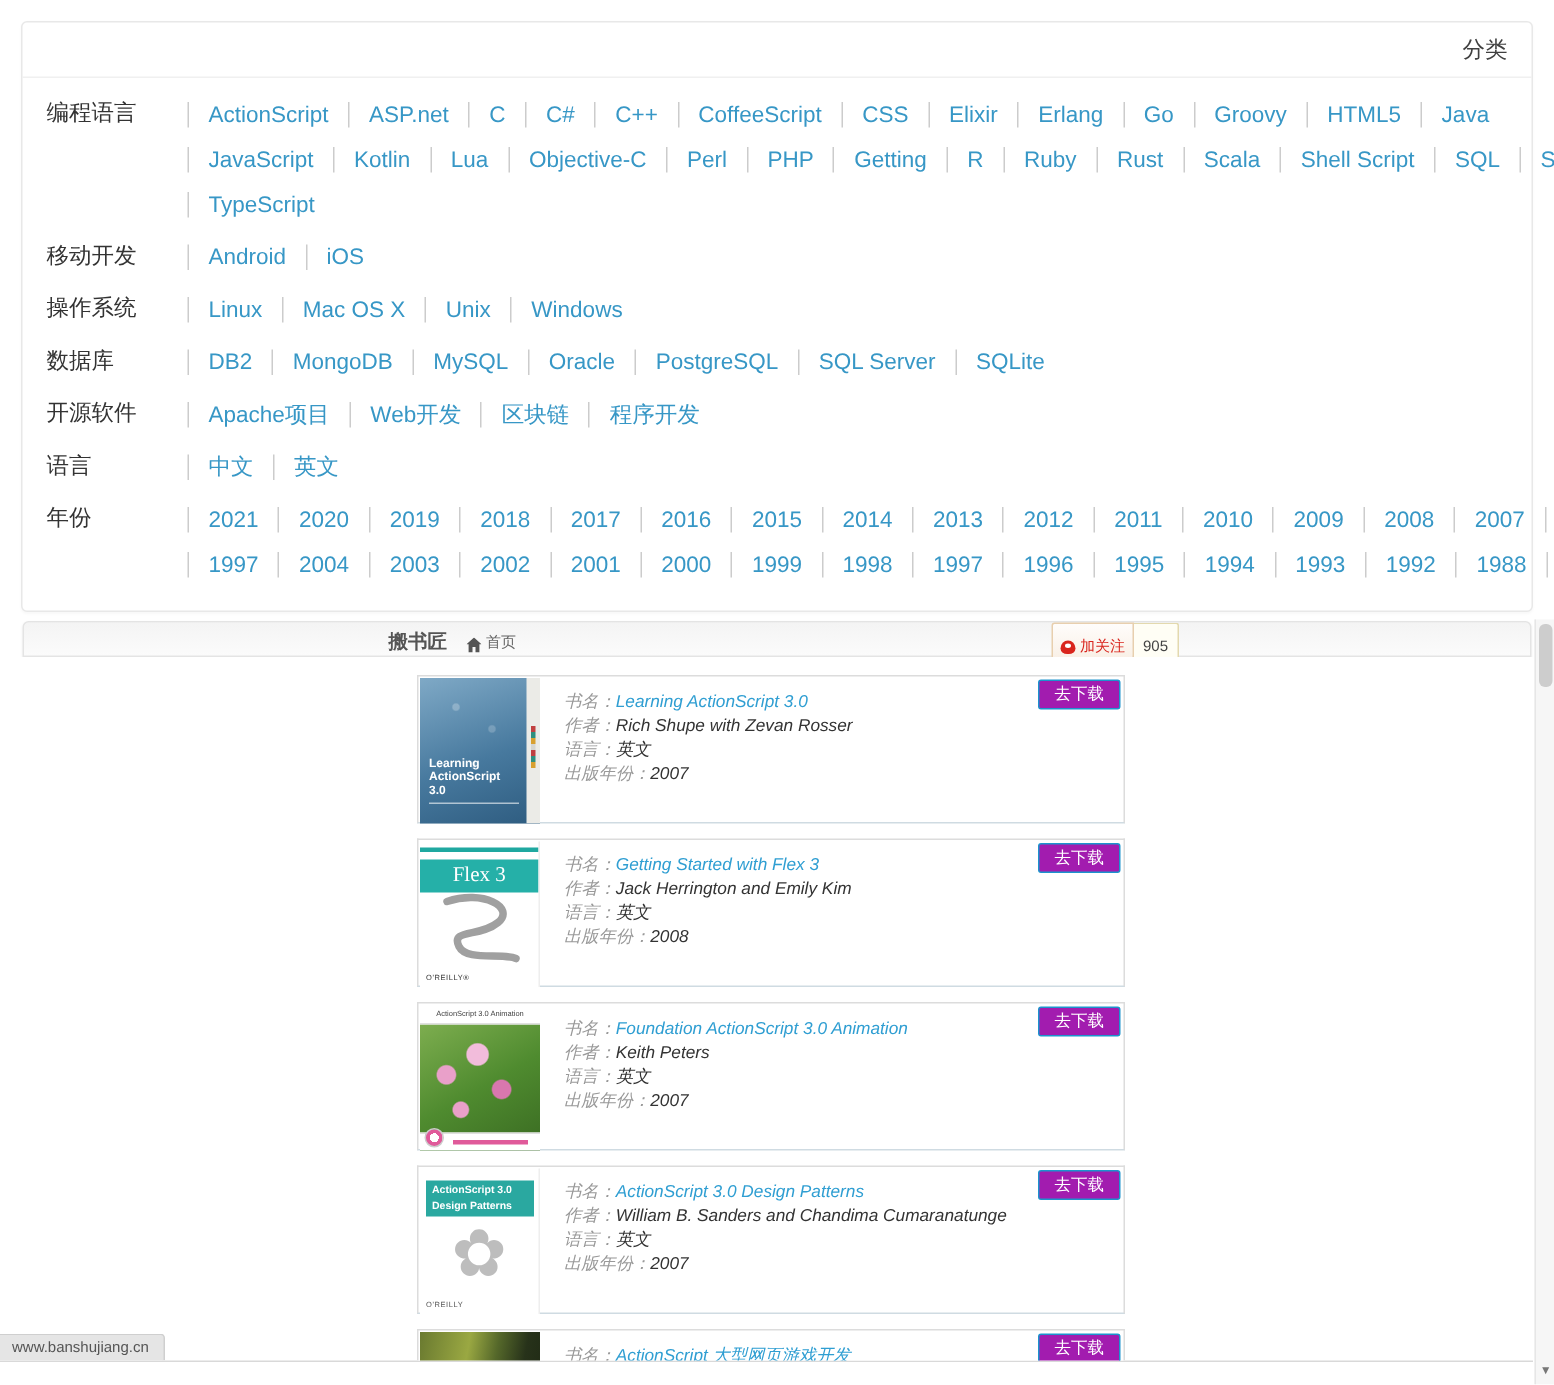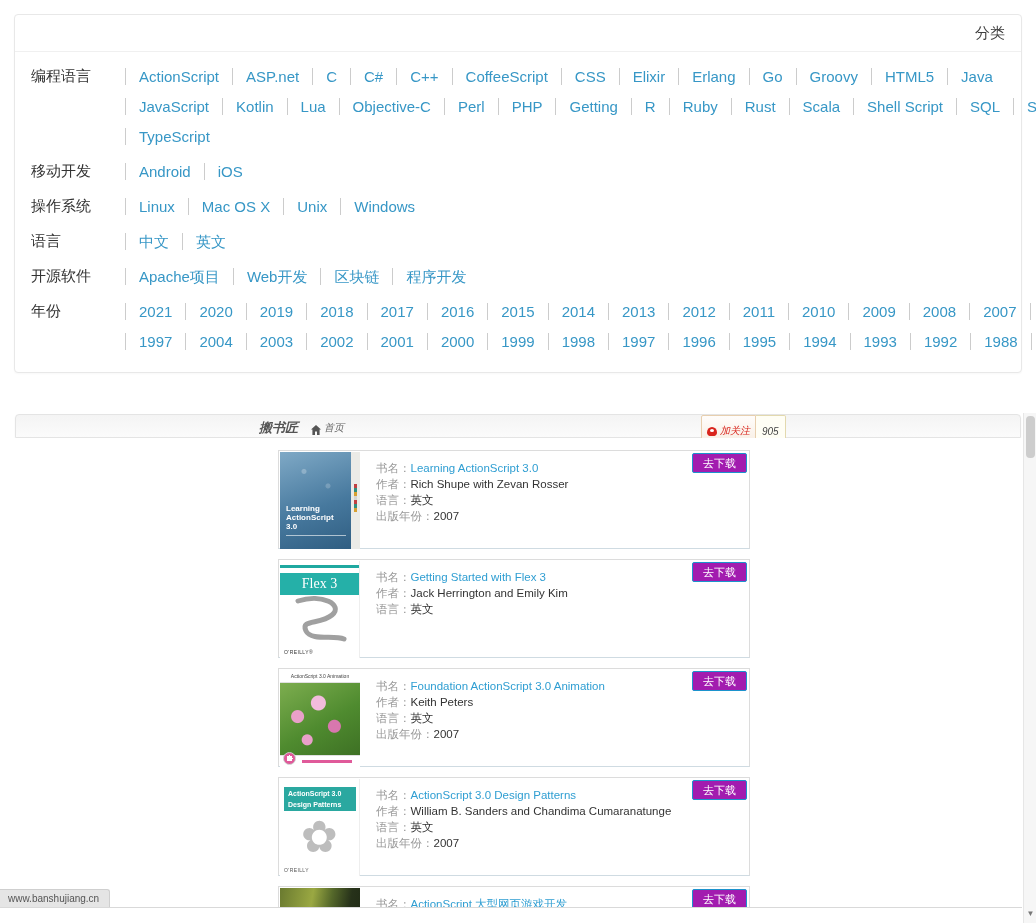--- a/index.html
+++ b/index.html
@@ -21,21 +21,21 @@
   .filter-lines { flex:1; }
   .filter-line { display:flex; align-items:center; height:30px; }
   .filter-item { display:inline-block; color:#3797c6; font-size:15px;
     line-height:17px; padding:0 13px; border-left:1px solid #ccc; white-space:nowrap; }
 
   
   .browser-frame { position:absolute; left:0; top:413px; width:1036px; height:510px; background:#fff; }
 
   .navbar { position:absolute; left:15px; top:1px; width:1006px; height:24px;
     background:linear-gradient(#f4f4f4,#fbfbfb); border:1px solid #e4e4e4;
-    border-radius:4px 4px 0 0; box-shadow:0 1px 2px rgba(0,0,0,.05);font-style:italic; }
+    border-radius:4px 4px 0 0; box-shadow:0 1px 2px rgba(0,0,0,.05); }
   .brand { position:absolute; left:243px; top:4px; font-size:13px; font-weight:bold; color:#555; }
   .nav-home { position:absolute; left:295px; top:6px; font-size:10px; color:#666;
     display:flex; align-items:flex-end; gap:3px; }
   .home-glyph { width:10px; height:10px; display:inline-block; }
 
   .weibo-widget { position:absolute; left:685px; top:0; display:flex; align-items:stretch; height:32px; }
   .wb-btn { display:flex; align-items:center; gap:3px; padding:0 5px;
     background:linear-gradient(#fffdfb,#f7ece0); border:1px solid #e8cfae;
     border-radius:2px 0 0 2px; font-size:10px; color:#d9251d; }
   .wb-icon { width:10px; height:9px; background:#d9251d;
@@ -46,21 +46,21 @@
     border:1px solid #e3d9ae; border-left:none; border-radius:0 2px 2px 0;
     font-size:10px; color:#444; }
 
   .viewport { position:absolute; left:0; top:25px; width:1022px; height:470px;
     background:#fff; border-bottom:1px solid #d9d9d9; overflow:hidden; }
   .book-list { position:absolute; left:278px; top:12px; width:472px; }
 
   .book-card { position:relative; height:99px; background:#fff; border:1px solid #dcdcdc;
     border-bottom-color:#cfdbe2; margin-bottom:10px; }
   .cover { position:absolute; left:1px; top:1px; width:80px; height:97px; overflow:hidden; }
-  .details { margin-left:97px; padding-top:9px; }
+  .details { margin-left:97px; padding-top:9px;font-style:italic; }
   .field { font-size:11.5px; line-height:16px; color:#333; white-space:nowrap; overflow:hidden; }
   .field .lab { color:#999; }
   .title-link { color:#2f9ed2; }
   .download-btn { position:absolute; top:2px; right:2px; background:#a21caf; color:#fff;
     font-size:11px; line-height:12px; padding:3px 10px; border-radius:2px; border:1px solid #1c93cd; }
 
   
   .cover-learning-as3 { background:
       radial-gradient(circle at 30% 20%, rgba(255,255,255,.25) 0 2px, transparent 3px),
       radial-gradient(circle at 60% 35%, rgba(255,255,255,.2) 0 2px, transparent 3px),
@@ -176,36 +176,50 @@
         <div class="filter-lines">
           <div class="filter-line">
             <a class="filter-item">Linux</a>
             <a class="filter-item">Mac OS X</a>
             <a class="filter-item">Unix</a>
             <a class="filter-item">Windows</a>
           </div>
         </div>
       </div>
       <div class="filter-row">
-        <div class="filter-label">语言</div>
-        <div class="filter-lines">
-          <div class="filter-line">
-            <a class="filter-item">中文</a>
-            <a class="filter-item">英文</a>
+        <div class="filter-label">数据库</div>
+        <div class="filter-lines">
+          <div class="filter-line">
+            <a class="filter-item">DB2</a>
+            <a class="filter-item">MongoDB</a>
+            <a class="filter-item">MySQL</a>
+            <a class="filter-item">Oracle</a>
+            <a class="filter-item">PostgreSQL</a>
+            <a class="filter-item">SQL Server</a>
+            <a class="filter-item">SQLite</a>
           </div>
         </div>
       </div>
       <div class="filter-row">
         <div class="filter-label">开源软件</div>
         <div class="filter-lines">
           <div class="filter-line">
             <a class="filter-item">Apache项目</a>
             <a class="filter-item">Web开发</a>
             <a class="filter-item">区块链</a>
             <a class="filter-item">程序开发</a>
+          </div>
+        </div>
+      </div>
+      <div class="filter-row">
+        <div class="filter-label">语言</div>
+        <div class="filter-lines">
+          <div class="filter-line">
+            <a class="filter-item">中文</a>
+            <a class="filter-item">英文</a>
           </div>
         </div>
       </div>
       <div class="filter-row">
         <div class="filter-label">年份</div>
         <div class="filter-lines">
           <div class="filter-line">
             <a class="filter-item">2021</a>
             <a class="filter-item">2020</a>
             <a class="filter-item">2019</a>
@@ -289,20 +303,21 @@
               <div class="flex-band">Flex 3</div>
               <svg class="eel" viewBox="0 0 64 48">
                 <path d="M10 6 C 34 -2, 56 10, 44 20 C 32 30, 12 24, 18 36 C 23 46, 46 40, 56 44" fill="none" stroke="#a0a0a0" stroke-width="5" stroke-linecap="round"></path>
               </svg>
               <div class="cv-pub">O'REILLY®</div>
           </a>
           <div class="details">
             <div class="field"><span class="lab">书名：</span><a class="title-link">Getting Started with Flex 3</a></div>
             <div class="field"><span class="lab">作者：</span><span>Jack Herrington and Emily Kim</span></div>
             <div class="field"><span class="lab">语言：</span><span>英文</span></div>
+            <div class="field"><span class="lab">出版年份：</span><span>2008</span></div>
           </div>
           <a class="download-btn">去下载</a>
         </div>
         <div class="book-card">
           <a class="cover cover-foundation">
             <div class="fnd-topband">ActionScript 3.0 Animation</div>
               <div class="fnd-botband"></div>
               <div class="fnd-logo"></div>
           </a>
           <div class="details">

